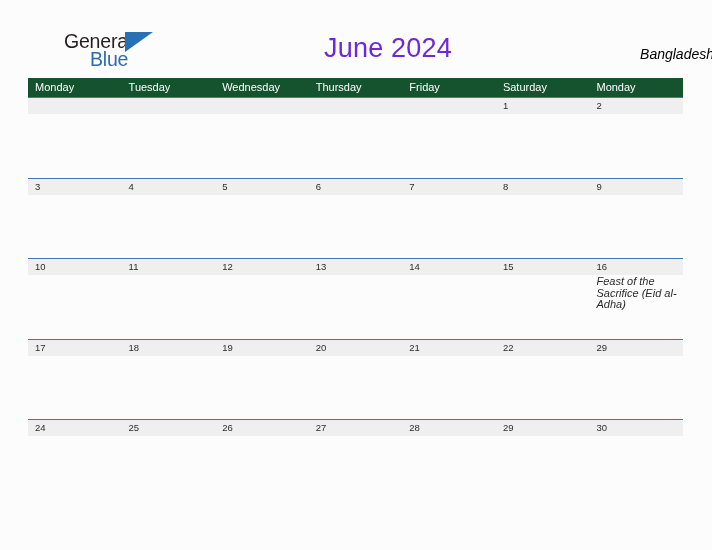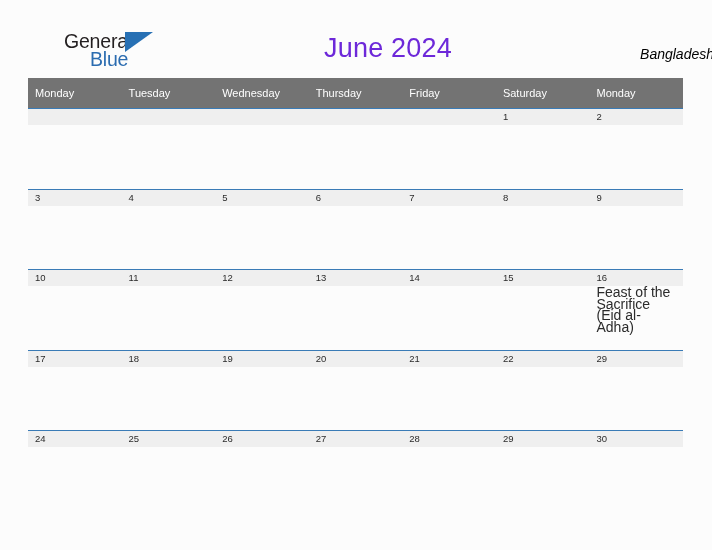--- a/index.html
+++ b/index.html
@@ -88,22 +88,22 @@
   .calendar {
     position: absolute;
     left: 28px;
     top: 78px;
     width: 655px;
   }
 
   .weekday-header {
     display: flex;
     width: 100%;
-    height: 30px;
-    background: #737373;
+    height: 19px;
+    background: #14532d;
     align-items: center;
   }
   .weekday-cell {
     flex: 1 1 0;
     color: #ffffff;
     font-size: 11px;
     line-height: 19px;
     padding-left: 7px;
     box-sizing: border-box;
     white-space: nowrap;
@@ -136,24 +136,25 @@
     line-height: 16px;
     padding-left: 7px;
     box-sizing: border-box;
   }
   .body-cell {
     flex: 1 1 0;
     padding: 1px 6px 0 7px;
     box-sizing: border-box;
   }
   .event-text {
-    font-size: 14px;
+    font-size: 11px;
     line-height: 11.5px;
     color: #2b2b2b;
     word-wrap: break-word;
+    font-style: italic;
   }
 </style>
 </head>
 <body>
 
 <div class="page-header">
 
   <div class="logo">
     <span class="logo-general">General</span>
     <span class="logo-triangle"></span>

